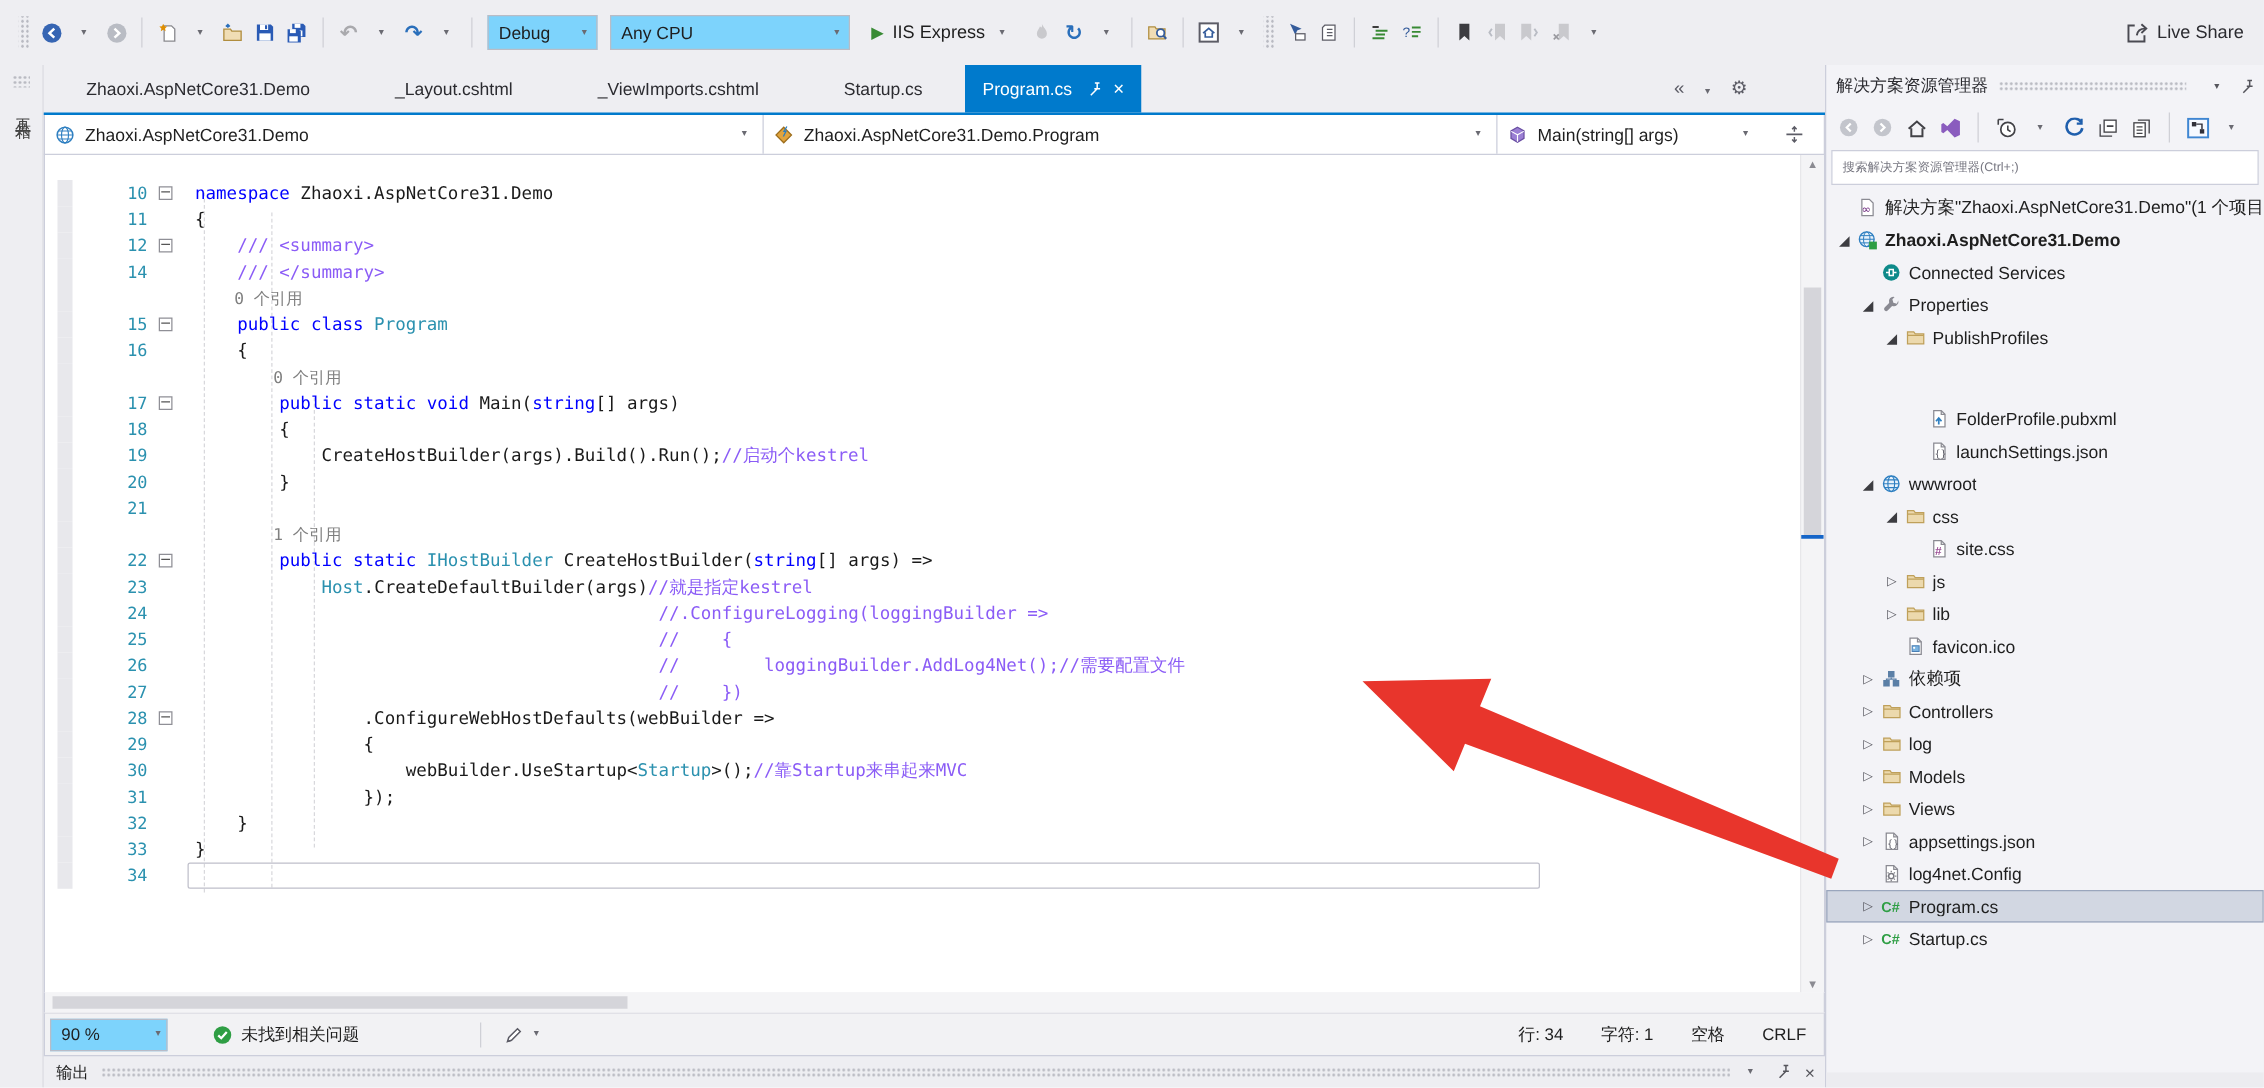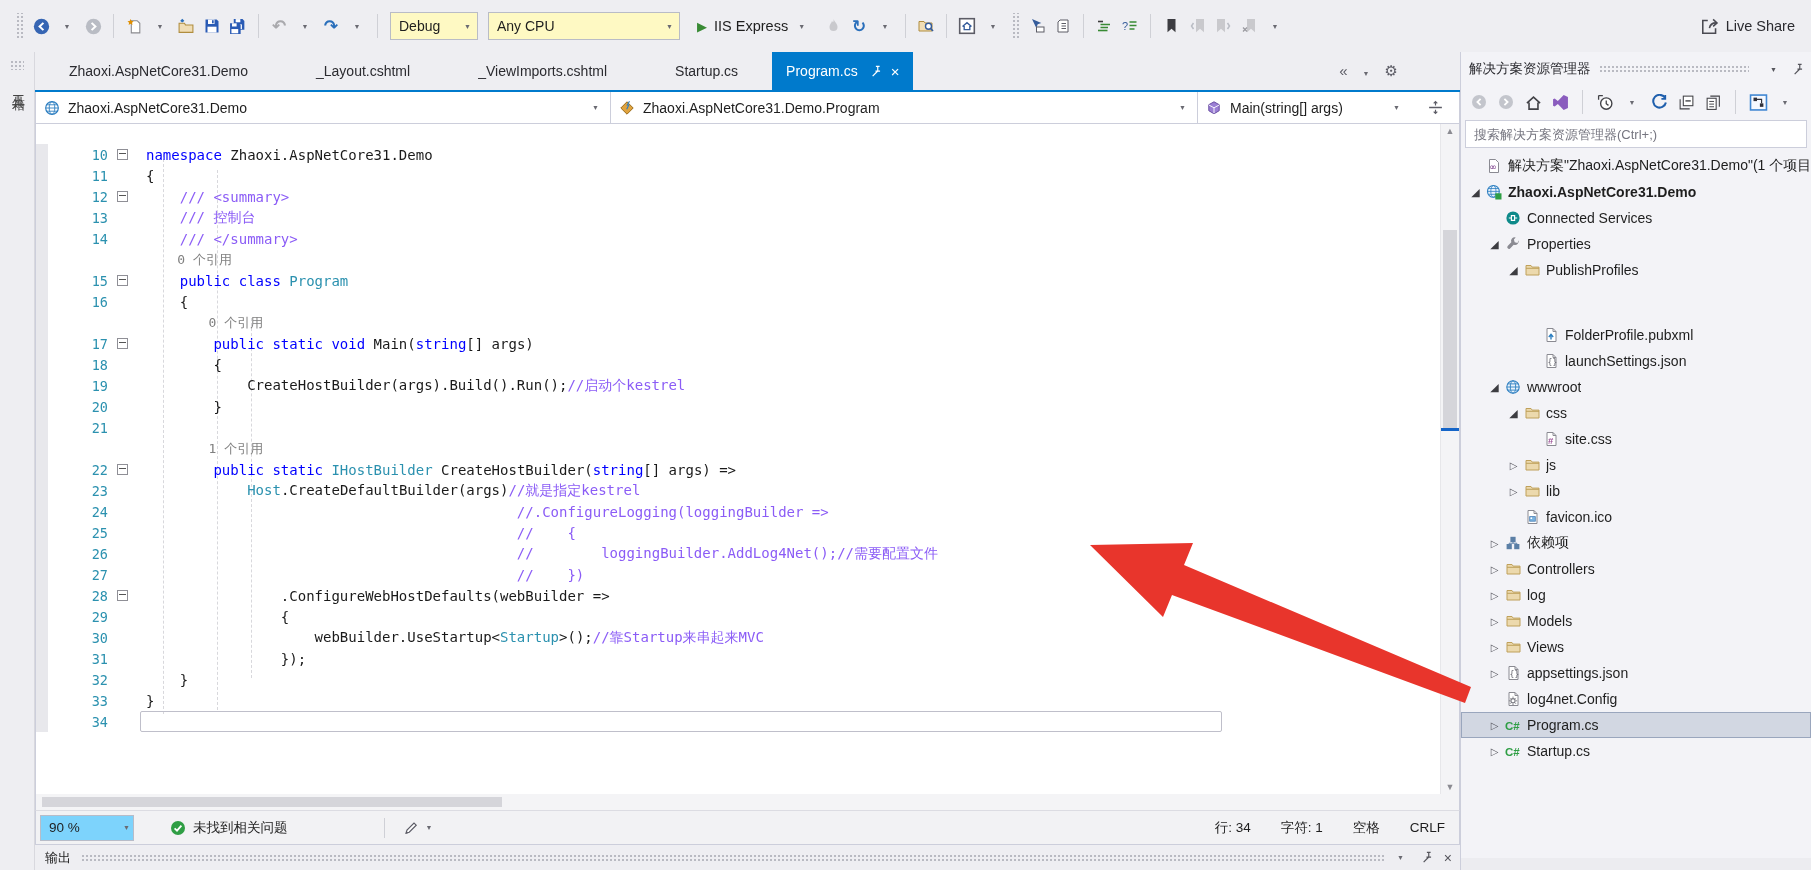--- a/index.html
+++ b/index.html
@@ -6,21 +6,21 @@
   body{width:1811px;height:870px;position:relative;overflow:hidden;background:#eeeef2;
        font-family:"Liberation Sans","DejaVu Sans",sans-serif;color:#1e1e1e;-webkit-font-smoothing:antialiased}
   svg{display:block}
   .tg{display:inline-block;line-height:1}
   
   #toolbar{position:absolute;left:0;top:0;width:1811px;height:52px;display:flex;align-items:center;padding:0 10px;box-sizing:border-box;background:#eeeef2}
   .tbi{display:flex;align-items:center;justify-content:center;height:26px;min-width:24px;margin:0 1px;border-radius:2px;cursor:default}
   .tb-sep{width:1px;height:24px;background:#cfd0d6;margin:0 7px}
   .tb-grip{width:8px;height:26px;margin:0 5px;background-image:radial-gradient(#b9bac2 1px,transparent 1.2px);background-size:4px 4px;background-position:1px 2px}
   .dd{font-size:7px;color:#6a6a72;padding:0 3px}
-  .combo{display:flex;align-items:center;height:26px;background:#fef9c3;border:1px solid #b9bcc6;margin:0 5px;font-size:14px}
+  .combo{display:flex;align-items:center;height:26px;background:#7dd3fc;border:1px solid #b9bcc6;margin:0 5px;font-size:14px}
   .combo .cl{flex:1;padding:0 8px;white-space:nowrap}
   .combo .dd{border-left:0;padding:0 6px}
   .runbtn{display:flex;align-items:center;height:28px;margin:0 6px;padding:0 6px;font-size:14.5px}
   .runbtn .rl{margin:0 7px;white-space:nowrap}
   .spacer{flex:1}
   .sharebtn{display:flex;align-items:center;margin-right:6px;font-size:14.5px;color:#2b2b30}
   .sharebtn span.lbl{margin-left:6px;white-space:nowrap}
   
   #leftstrip{position:absolute;left:0;top:52px;width:35px;height:818px;background:#eeeef2;border-right:1px solid #d8d8de;box-sizing:border-box}
   .vtab{writing-mode:vertical-rl;font-size:13px;color:#444;margin:14px 0 0 9px;letter-spacing:2px}
@@ -31,21 +31,21 @@
   .tab{display:flex;align-items:center;padding:0 34px;font-size:14px;color:#2b2b30;cursor:default;white-space:nowrap}
   .tab.active{background:#007acc;color:#fff;padding:0 14px}
   .tab .ticon{margin-left:10px;display:flex;align-items:center;color:#fff}
   .stripicons{position:absolute;right:62px;top:0;height:38px;display:flex;align-items:center;gap:12px}
   .navbar{height:32px;background:#fff;border:1px solid #cccedb;border-top:none;box-sizing:border-box;display:flex;align-items:stretch}
   .nbdrop{display:flex;align-items:center;border-right:1px solid #cccedb;font-size:14px;padding:0 8px;box-sizing:border-box}
   .nbdrop .nlbl{flex:1;padding:0 8px;white-space:nowrap;overflow:hidden}
   .nbsplit{display:flex;align-items:center;justify-content:center;flex:1}
   
   .codewrap{flex:1;background:#fff;border-left:1px solid #cccedb;border-right:1px solid #cccedb;box-sizing:border-box;position:relative;overflow:hidden}
-  #rows{position:absolute;left:0;top:20px;right:18px}
+  #rows{position:absolute;left:10px;top:20px;right:18px}
   .crow{display:flex;height:21px;align-items:center;position:relative}
   .gind{width:12px;height:21px;background:#e8e8ec;flex:none}
   .gln{width:64px;flex:none;text-align:right;font-family:"DejaVu Sans Mono",monospace;font-size:13.5px;color:#2b91af;padding-right:4px;box-sizing:border-box}
   .gfold{width:20px;flex:none;display:flex;align-items:center;justify-content:center}
   .fb{width:9px;height:9px;border:1px solid #8f8f96;background:#fff;position:relative}
   .fb::after{content:"";position:absolute;left:1px;right:1px;top:3px;height:1px;background:#555}
   .ctext{white-space:pre;font-family:"DejaVu Sans Mono",monospace;font-size:14px;padding-left:14px}
   .s-k{color:#0000ff}.s-t{color:#2b91af}.s-p{color:#1a1a1a}.s-c{color:#8b5cf6}.s-g{color:#808080;font-size:13px}
   .curbox{position:absolute;left:104px;width:1080px;top:0;height:19px;border:1px solid #bfbfca;border-radius:2px}
   .guide{position:absolute;border-left:1px dashed #d8d8dc;width:0}
@@ -68,21 +68,21 @@
   .ogrip{flex:1;height:8px;margin:0 10px;background-image:radial-gradient(#b9bac2 1px,transparent 1.2px);background-size:4px 4px}
   .oicons{display:flex;align-items:center;gap:12px;color:#55555c}
   
   #panel{position:absolute;left:1460px;top:52px;width:351px;height:818px;background:#f3f3f7;border-left:1px solid #cccedb;box-sizing:border-box}
   .ptitle{height:34px;display:flex;align-items:center;padding:0 8px;font-size:13.5px;color:#2b2b30}
   .ptitle .pgrip{flex:1;height:8px;margin:0 8px;background-image:radial-gradient(#b9bac2 1px,transparent 1.2px);background-size:4px 4px}
   .ptitle .pic{margin-left:10px;color:#55555c}
   .ptoolbar{height:32px;display:flex;align-items:center;padding:0 6px;gap:3px}
   .ptoolbar .tbi{height:24px;min-width:22px}
   .searchbox{margin:2px 4px;height:26px;background:#fff;border:1px solid #cccedb;display:flex;align-items:center}
-  .searchbox input{border:0;outline:0;width:100%;font-size:13px;color:#3a3a40;background:transparent;padding:0 8px;font-family:inherit}
+  .searchbox input{border:0;outline:0;width:100%;font-size:10px;color:#3a3a40;background:transparent;padding:0 8px;font-family:inherit}
   .searchbox input::placeholder{color:#767680;opacity:1}
   #tree{margin-top:5px;font-size:14px}
   .trow{display:flex;align-items:center;height:26px;white-space:nowrap;overflow:hidden;position:relative}
   .trow .exp{width:17px;flex:none;text-align:center;font-size:10px;color:#5a5a62}
   .trow .exp.open{font-size:11px;color:#3c3c41}
   .trow .icn{flex:none;display:flex;align-items:center;justify-content:center;width:20px;margin-right:4px}
   .trow .lbl{overflow:hidden;text-overflow:clip}
   .trow.bold .lbl{font-weight:bold}
   .trow.sel{background:#d2d7e2;outline:1px solid #9aa6bd;outline-offset:-1px}
   .phscroll{position:absolute;left:0;right:0;bottom:0;height:12px;background:#ececf0}
@@ -369,26 +369,20 @@
         <div class="crow">
           <span class="gind"></span>
           <span class="gln">12</span>
           <span class="gfold">
             <span class="fb"></span>
           </span>
           <span class="ctext"><span class="s-c">    /// &lt;summary&gt;</span></span>
         </div>
         <div class="crow">
           <span class="gind"></span>
-          <span class="gln">13</span>
-          <span class="gfold"></span>
-          <span class="ctext"><span class="s-c">    /// 控制台</span></span>
-        </div>
-        <div class="crow">
-          <span class="gind"></span>
           <span class="gln">14</span>
           <span class="gfold"></span>
           <span class="ctext"><span class="s-c">    /// &lt;/summary&gt;</span></span>
         </div>
         <div class="crow">
           <span class="gind"></span>
           <span class="gln"></span>
           <span class="gfold"></span>
           <span class="ctext"><span class="s-g">    0 个引用</span></span>
         </div>

